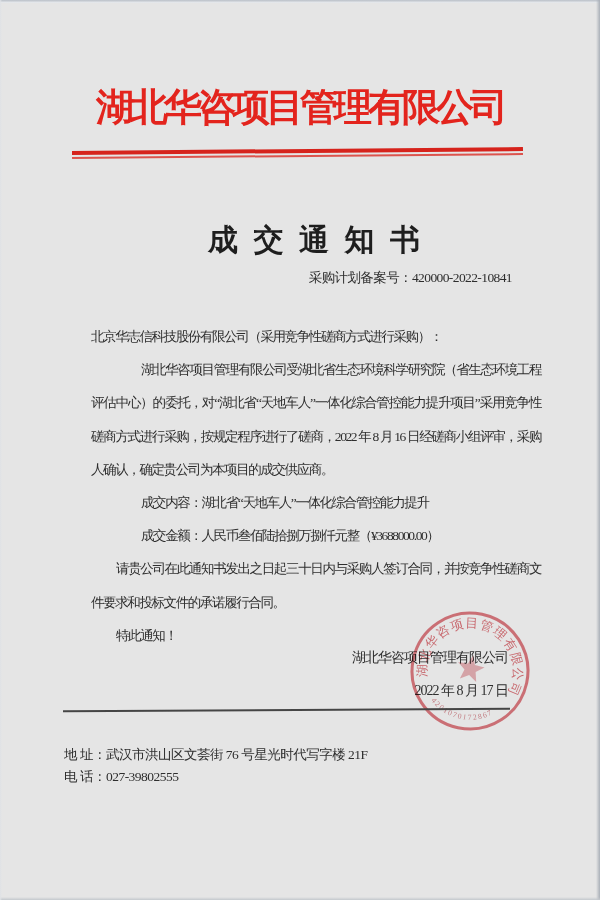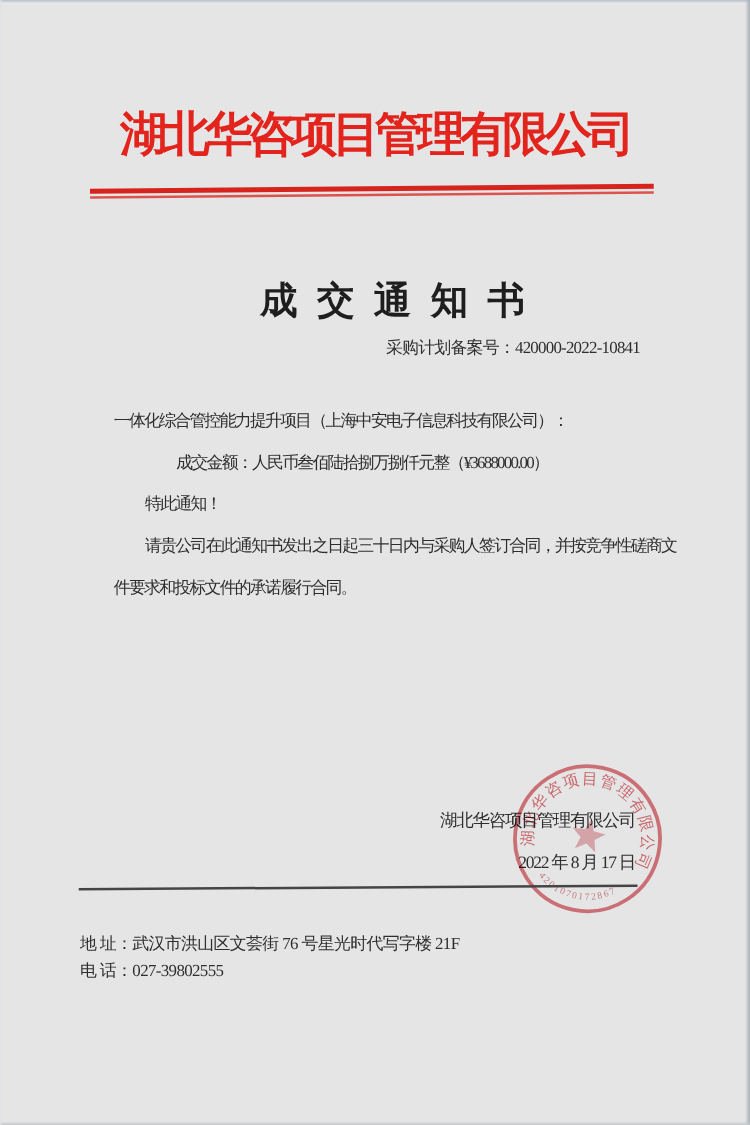--- a/index.html
+++ b/index.html
@@ -84,24 +84,26 @@
     <div class="thin"></div>
   </div>
 
   <h1 class="doc-title">成 交 通 知 书</h1>
 
   <div class="meta">
     <div><span>采购计划备案号：</span><span>420000-2022-10841</span></div>
   </div>
 
   <div class="body-text">
-    <p>一体化综合管控能力提升项目（上海中安电子信息科技有限公司）：</p>
+    <p>北京华志信科技股份有限公司（采用竞争性磋商方式进行采购）：</p>
+    <p class="indent-lg">湖北华咨项目管理有限公司受湖北省生态环境科学研究院（省生态环境工程评估中心）的委托，对“湖北省“天地车人”一体化综合管控能力提升项目”采用竞争性磋商方式进行采购，按规定程序进行了磋商，2022 年 8 月 16 日经磋商小组评审，采购人确认，确定贵公司为本项目的成交供应商。</p>
+    <p class="indent-lg">成交内容：湖北省“天地车人”一体化综合管控能力提升</p>
     <p class="indent-lg">成交金额：人民币叁佰陆拾捌万捌仟元整（¥3688000.00）</p>
+    <p class="indent-sm">请贵公司在此通知书发出之日起三十日内与采购人签订合同，并按竞争性磋商文件要求和投标文件的承诺履行合同。</p>
     <p class="indent-sm">特此通知！</p>
-    <p class="indent-sm">请贵公司在此通知书发出之日起三十日内与采购人签订合同，并按竞争性磋商文件要求和投标文件的承诺履行合同。</p>
   </div>
 
   <div class="signature">
     <div>湖北华咨项目管理有限公司</div>
     <div>2022 年 8 月 17 日</div>
   </div>
 
   <svg class="stamp" viewBox="0 0 122 122" xmlns="http://www.w3.org/2000/svg">
     <g transform="rotate(12 61 61)">
       <circle cx="61" cy="61" r="57" fill="none" stroke="#db5f66" stroke-width="3"></circle>

